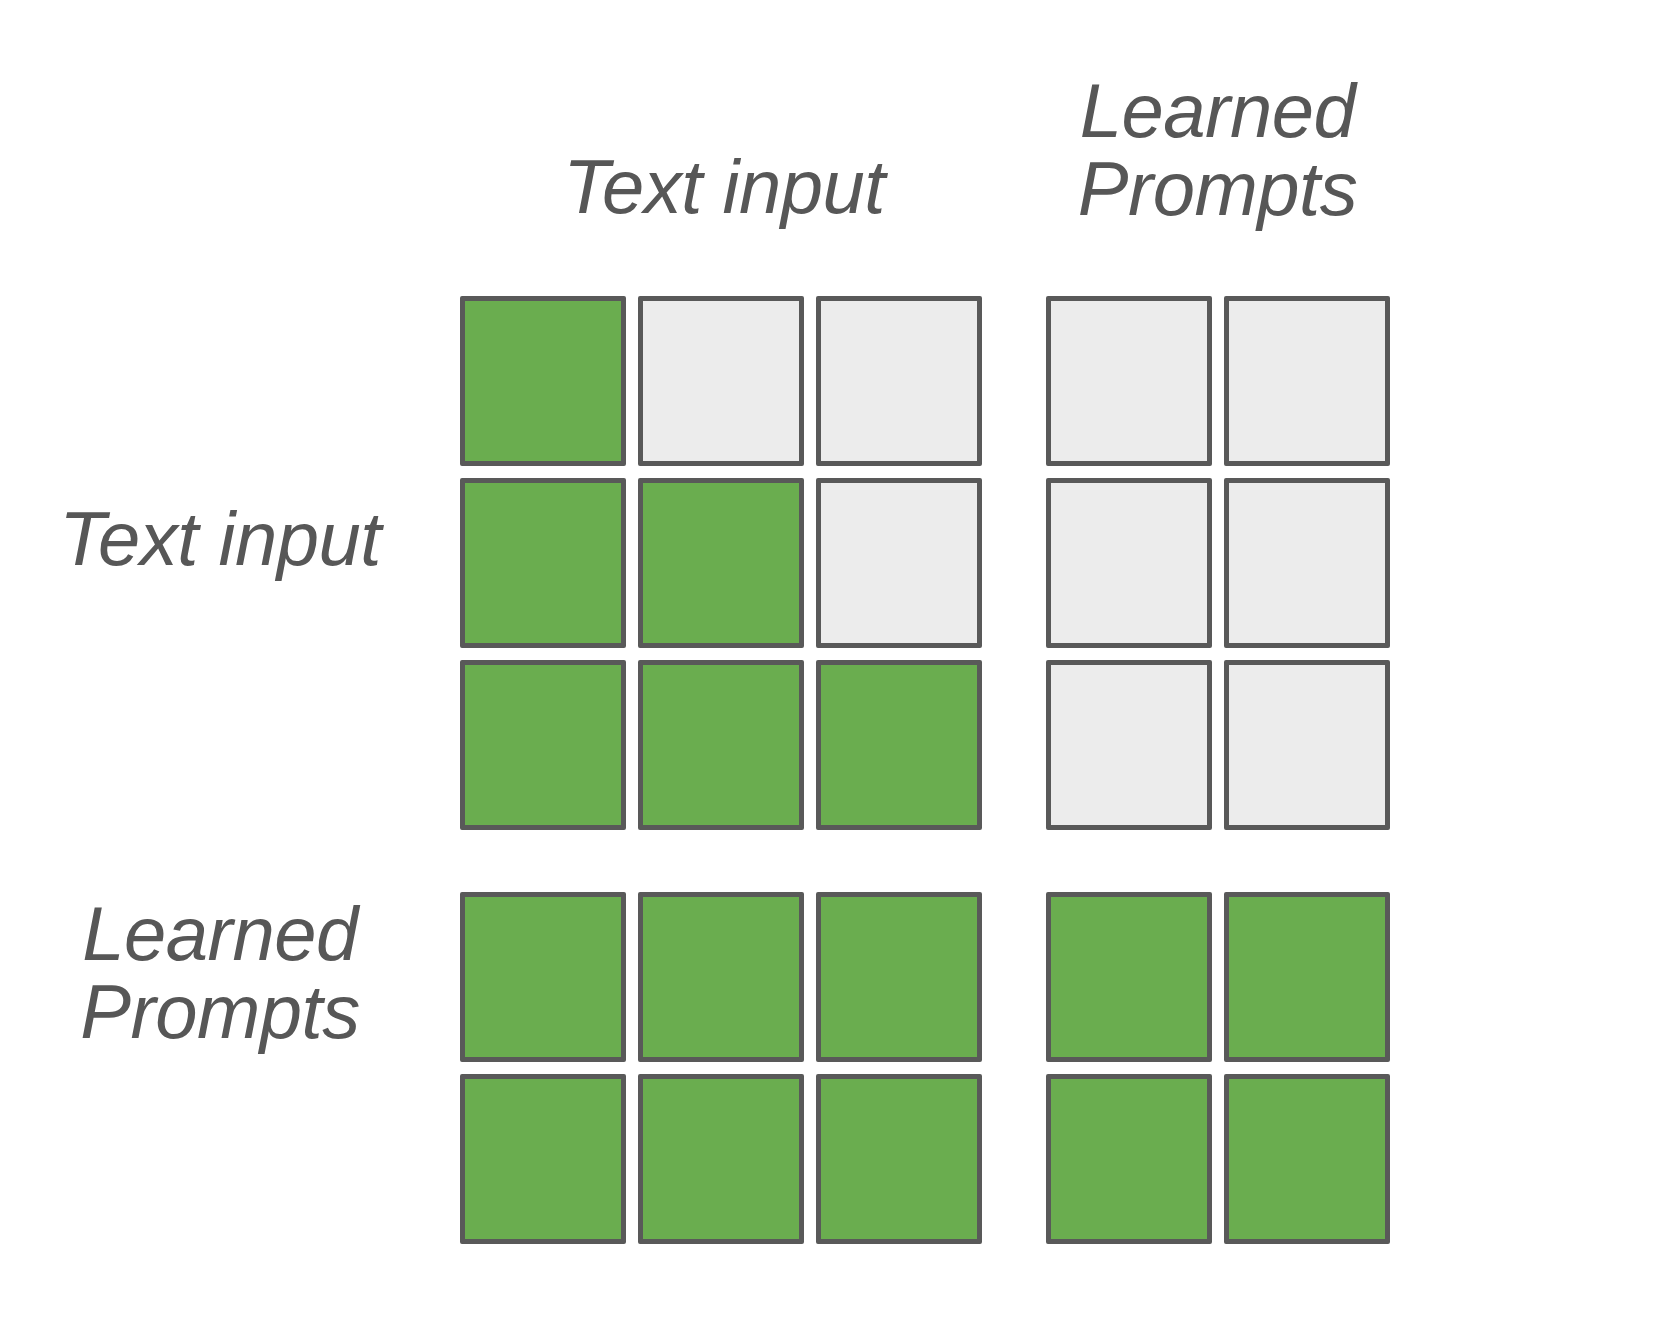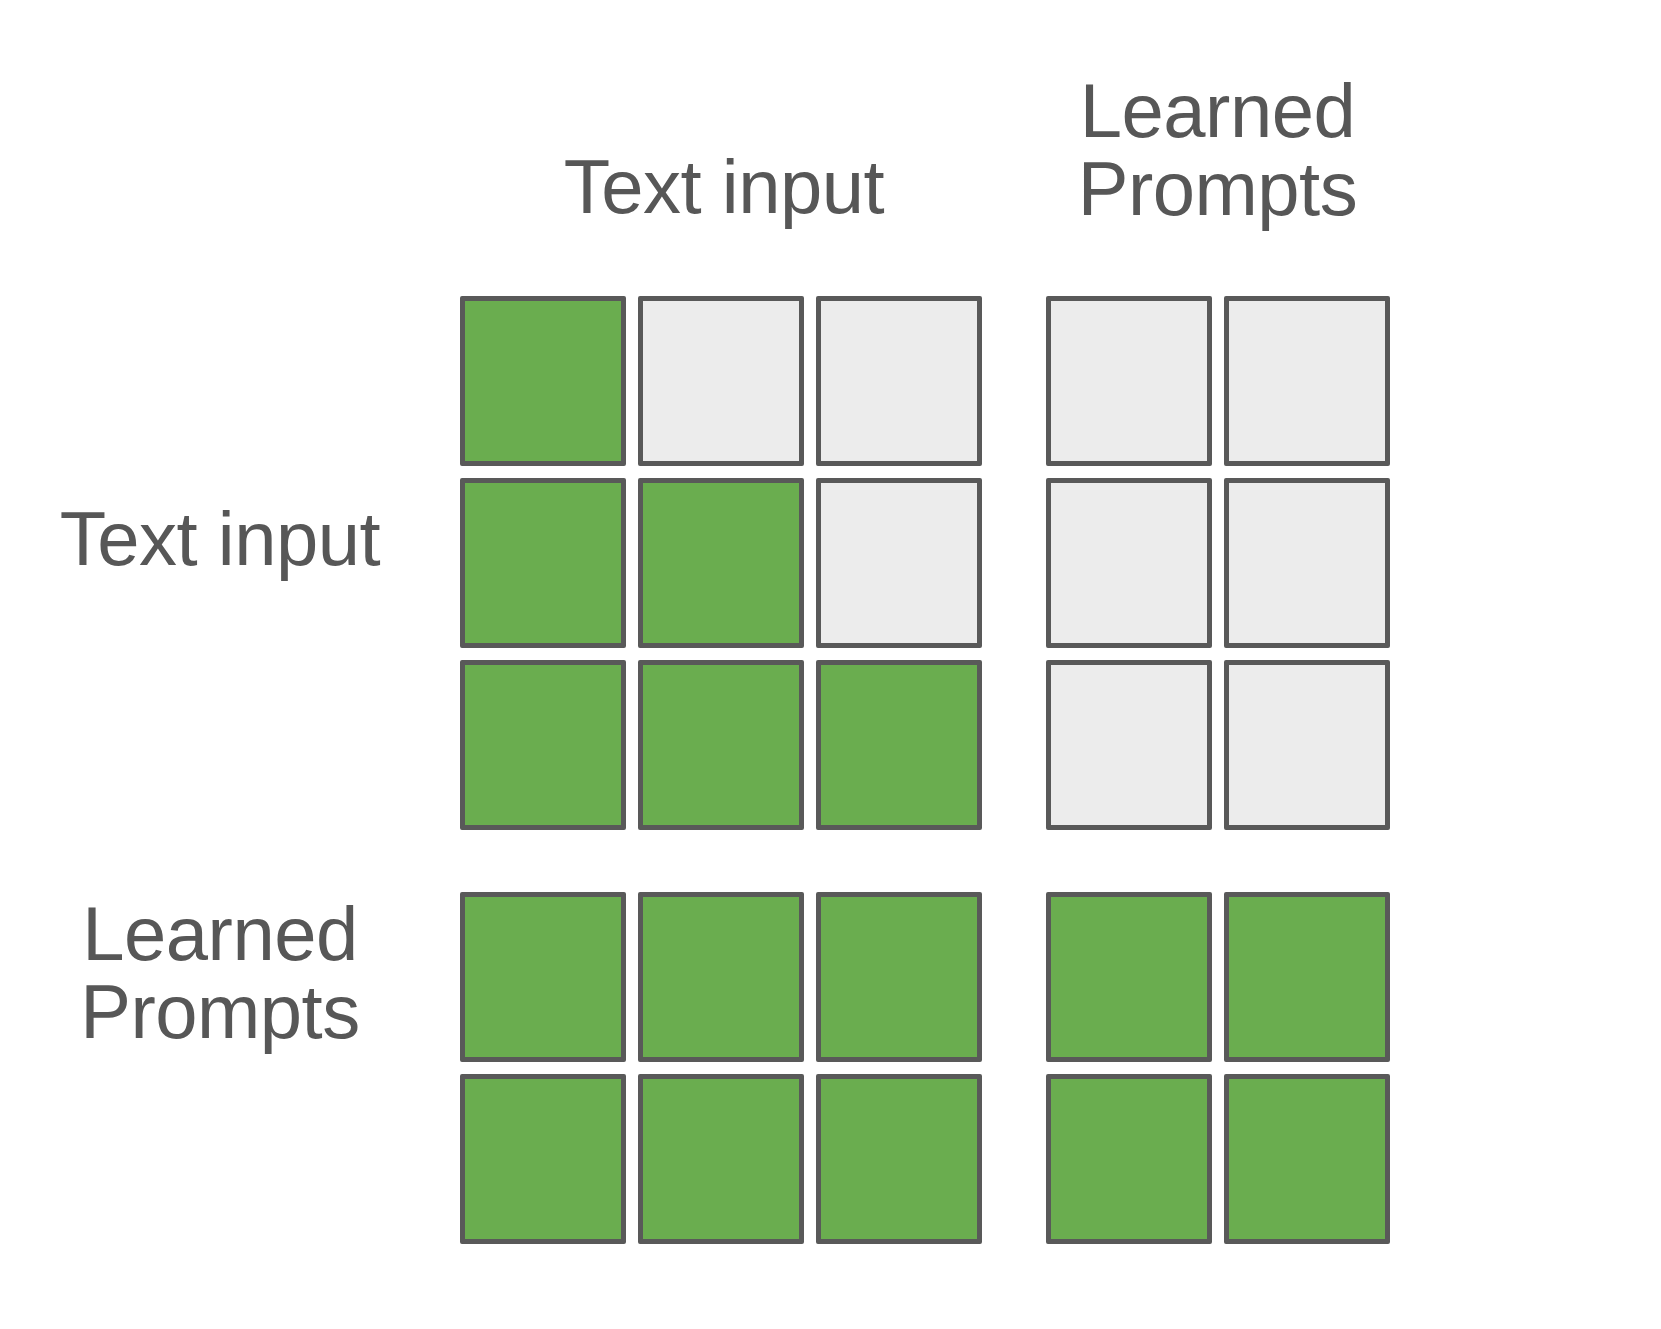--- a/index.html
+++ b/index.html
@@ -13,20 +13,21 @@
     height: 1329px;
     position: relative;
     overflow: hidden;
     font-family: "Liberation Sans", sans-serif;
     -webkit-font-smoothing: antialiased;
   }
 
   #figure-root {
     position: absolute;
     inset: 0;
+    font-style: italic;
   }
 
   
   .col-header {
     position: absolute;
     color: #575757;
     font-size: 76px;
     line-height: 1.02;
     font-weight: 400;
     letter-spacing: -0.5px;

